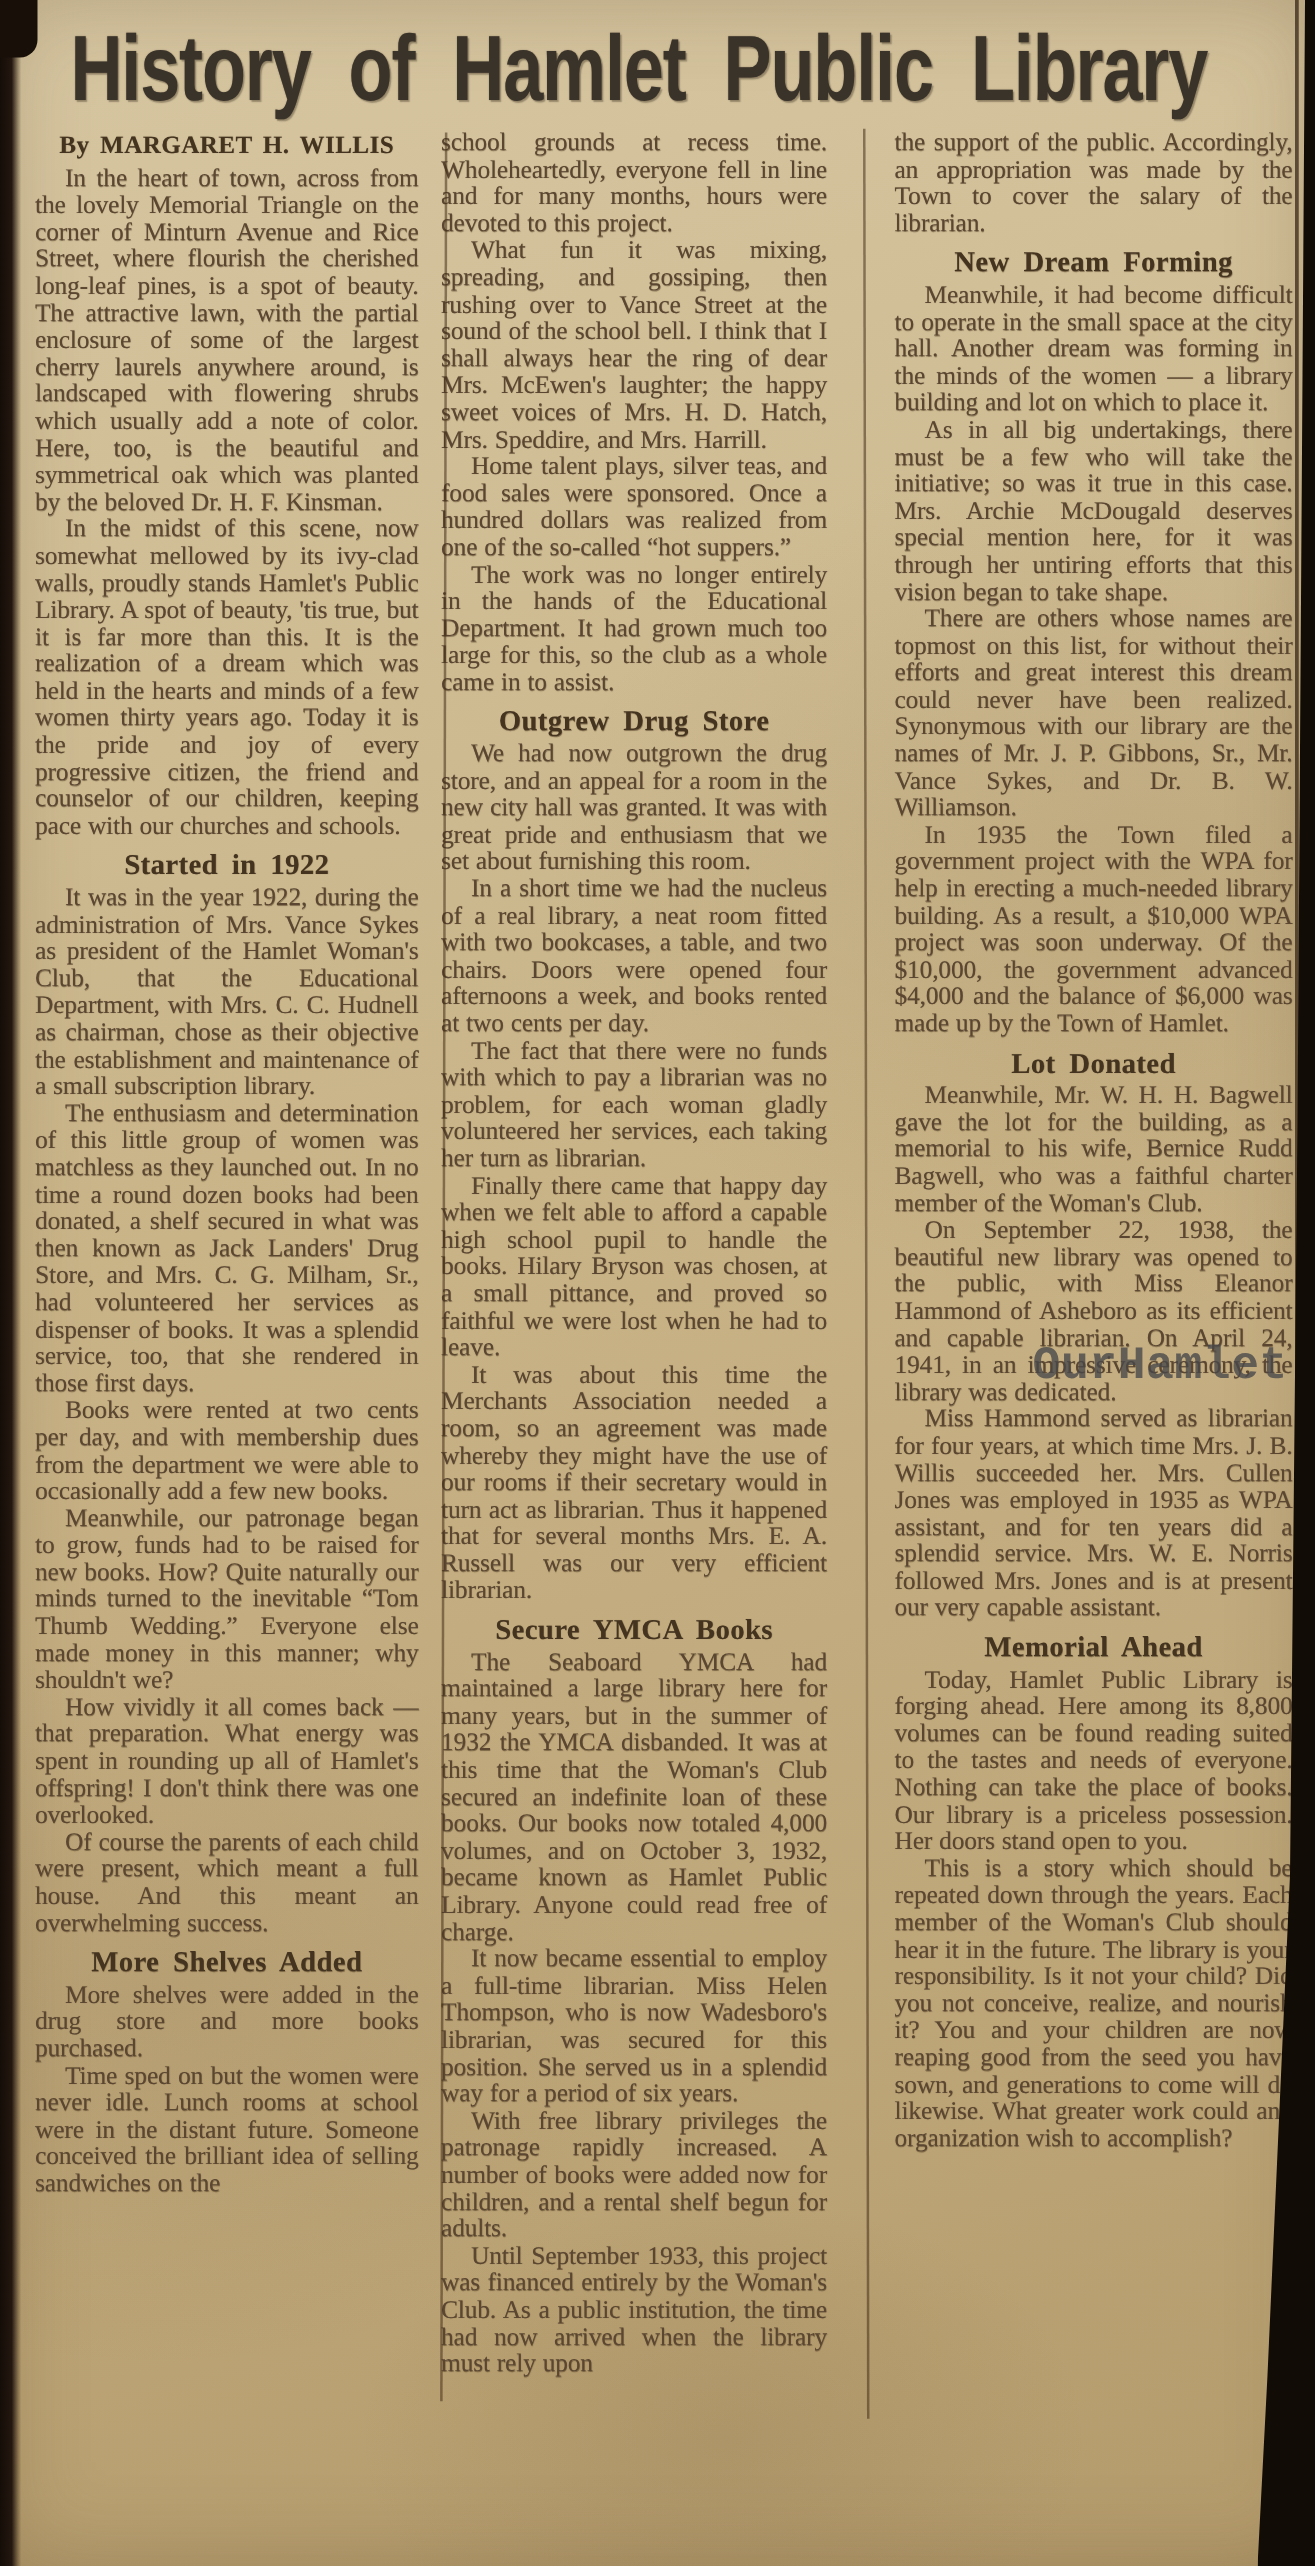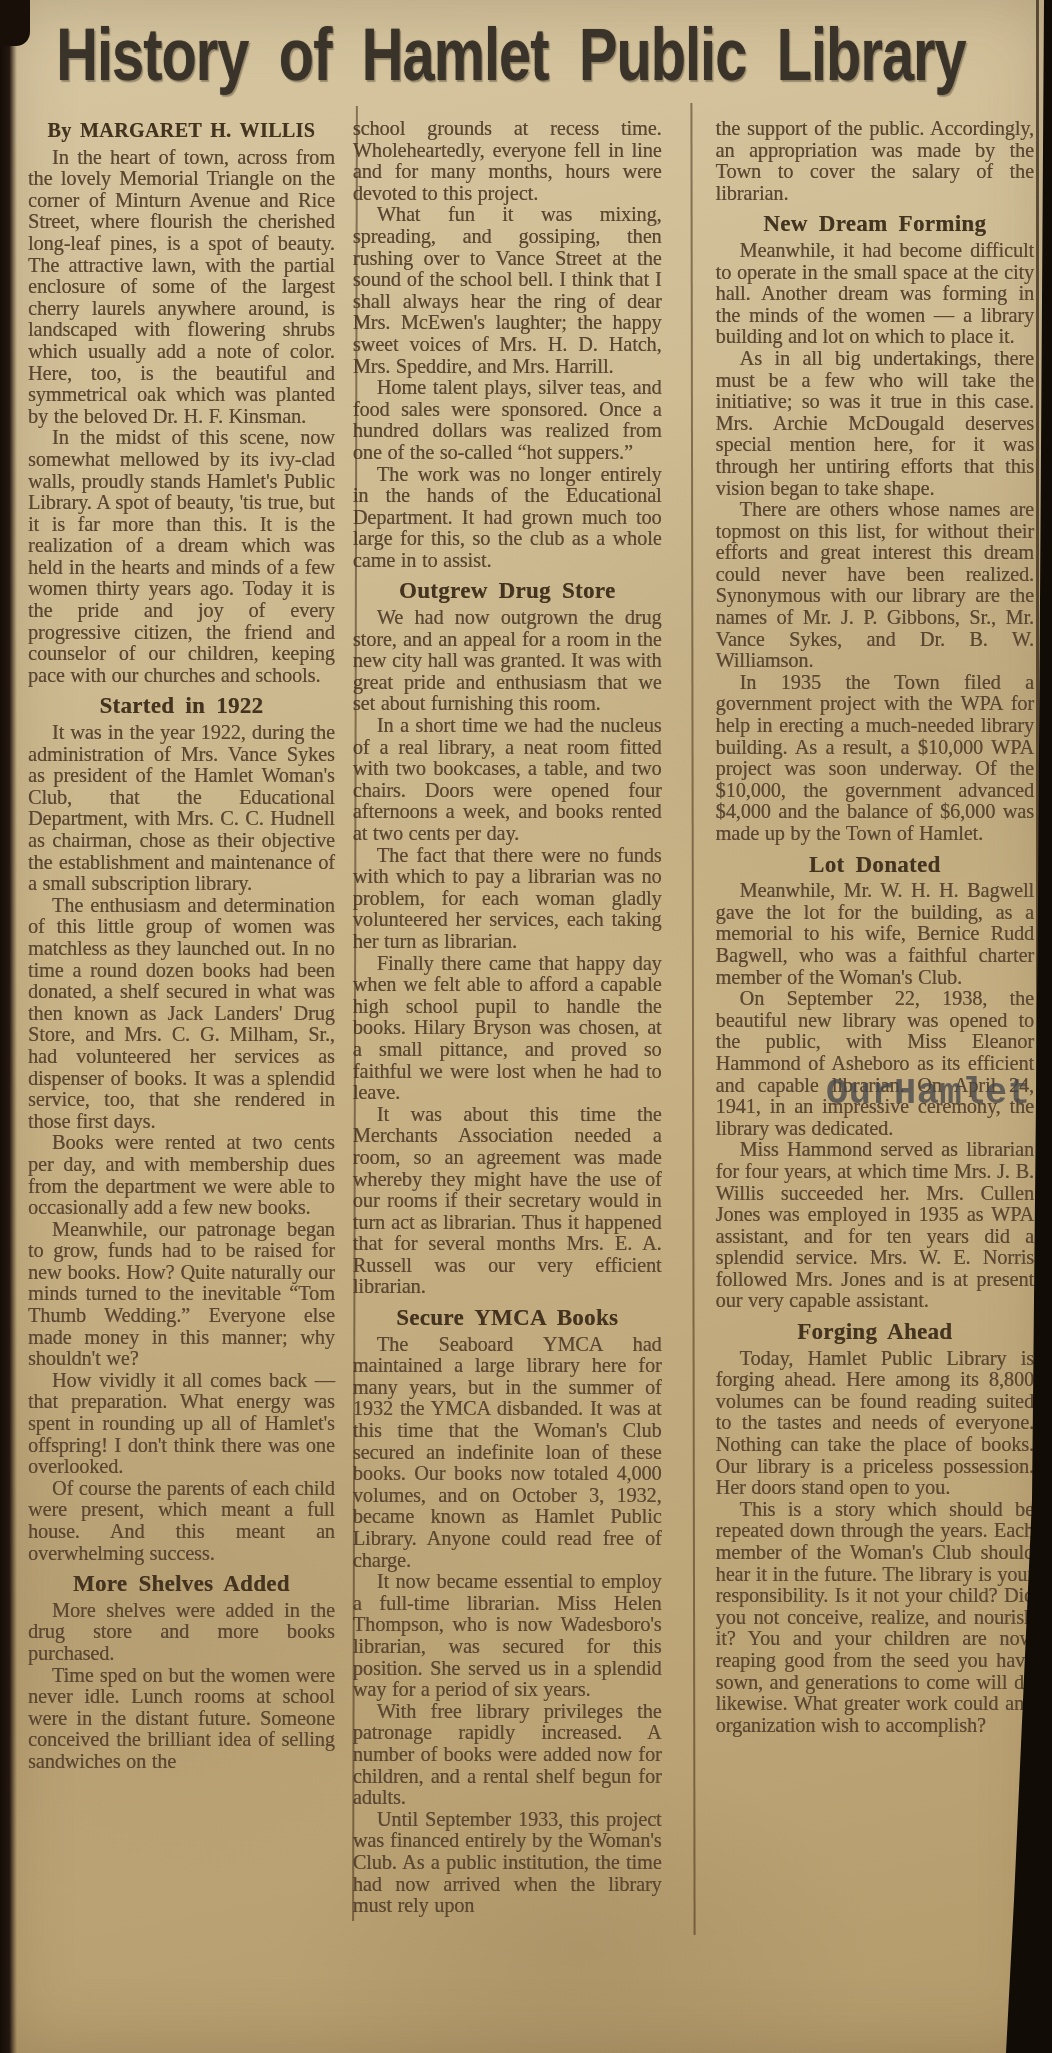--- a/index.html
+++ b/index.html
@@ -23,21 +23,21 @@
     font-family:"Liberation Sans", sans-serif;
     font-weight:bold;
     font-size:64px; line-height:1.05;
     color:var(--headline_ink,#3a332a);
     letter-spacing:-1px; word-spacing:17px;
     transform:scaleX(0.9) scaleY(1.16);
     transform-origin:center top;
     text-shadow:1.5px 1.5px 1px rgba(40,28,16,0.33), 0 0 1px rgba(40,28,16,0.5);
   }
   .cols{
-    position:absolute; left:28px; top:118px; width:1006px;
+    position:absolute; left:28px; top:104px; width:1006px;
     display:flex; gap:18px;
     color:var(--ink,#5a4631);
   }
   .col{
     font-size:20.3px; line-height:21.6px;
     text-align:justify; text-justify:inter-word;
     letter-spacing:-0.1px; word-spacing:0.6px;
     hyphens:auto; -webkit-hyphens:auto;
     text-shadow:0.3px 0.4px 0.6px rgba(72,52,30,0.55);
   }
@@ -127,21 +127,21 @@
         <div class="blk cont">the support of the public. Accordingly, an appropriation was made by the Town to cover the salary of the librarian.</div>
         <div class="blk head">New Dream Forming</div>
         <div class="blk para">Meanwhile, it had become difficult to operate in the small space at the city hall. Another dream was forming in the minds of the women — a library building and lot on which to place it.</div>
         <div class="blk para">As in all big undertakings, there must be a few who will take the initiative; so was it true in this case. Mrs. Archie McDougald deserves special mention here, for it was through her untiring efforts that this vision began to take shape.</div>
         <div class="blk para">There are others whose names are topmost on this list, for without their efforts and great interest this dream could never have been realized. Synonymous with our library are the names of Mr. J. P. Gibbons, Sr., Mr. Vance Sykes, and Dr. B. W. Williamson.</div>
         <div class="blk para">In 1935 the Town filed a government project with the WPA for help in erecting a much-needed library building. As a result, a $10,000 WPA project was soon underway. Of the $10,000, the government advanced $4,000 and the balance of $6,000 was made up by the Town of Hamlet.</div>
         <div class="blk head">Lot Donated</div>
         <div class="blk para">Meanwhile, Mr. W. H. H. Bagwell gave the lot for the building, as a memorial to his wife, Bernice Rudd Bagwell, who was a faithful charter member of the Woman's Club.</div>
         <div class="blk para">On September 22, 1938, the beautiful new library was opened to the public, with Miss Eleanor Hammond of Asheboro as its efficient and capable librarian. On April 24, 1941, in an impressive ceremony, the library was dedicated.</div>
         <div class="blk para">Miss Hammond served as librarian for four years, at which time Mrs. J. B. Willis succeeded her. Mrs. Cullen Jones was employed in 1935 as WPA assistant, and for ten years did a splendid service. Mrs. W. E. Norris followed Mrs. Jones and is at present our very capable assistant.</div>
-        <div class="blk head">Forging Ahead</div>
+        <div class="blk head">Memorial Ahead</div>
         <div class="blk para">Today, Hamlet Public Library is forging ahead. Here among its 8,800 volumes can be found reading suited to the tastes and needs of everyone. Nothing can take the place of books. Our library is a priceless possession. Her doors stand open to you.</div>
         <div class="blk para">This is a story which should be repeated down through the years. Each member of the Woman's Club should hear it in the future. The library is your responsibility. Is it not your child? Did you not conceive, realize, and nourish it? You and your children are now reaping good from the seed you have sown, and generations to come will do likewise. What greater work could any organization wish to accomplish?</div>
       </div>
   </div>
 
   <div class="rule rule1"></div>
   <div class="rule rule2"></div>
   <div class="rule rule3"></div>
 
   <div class="watermark">OurHamlet.org</div>

